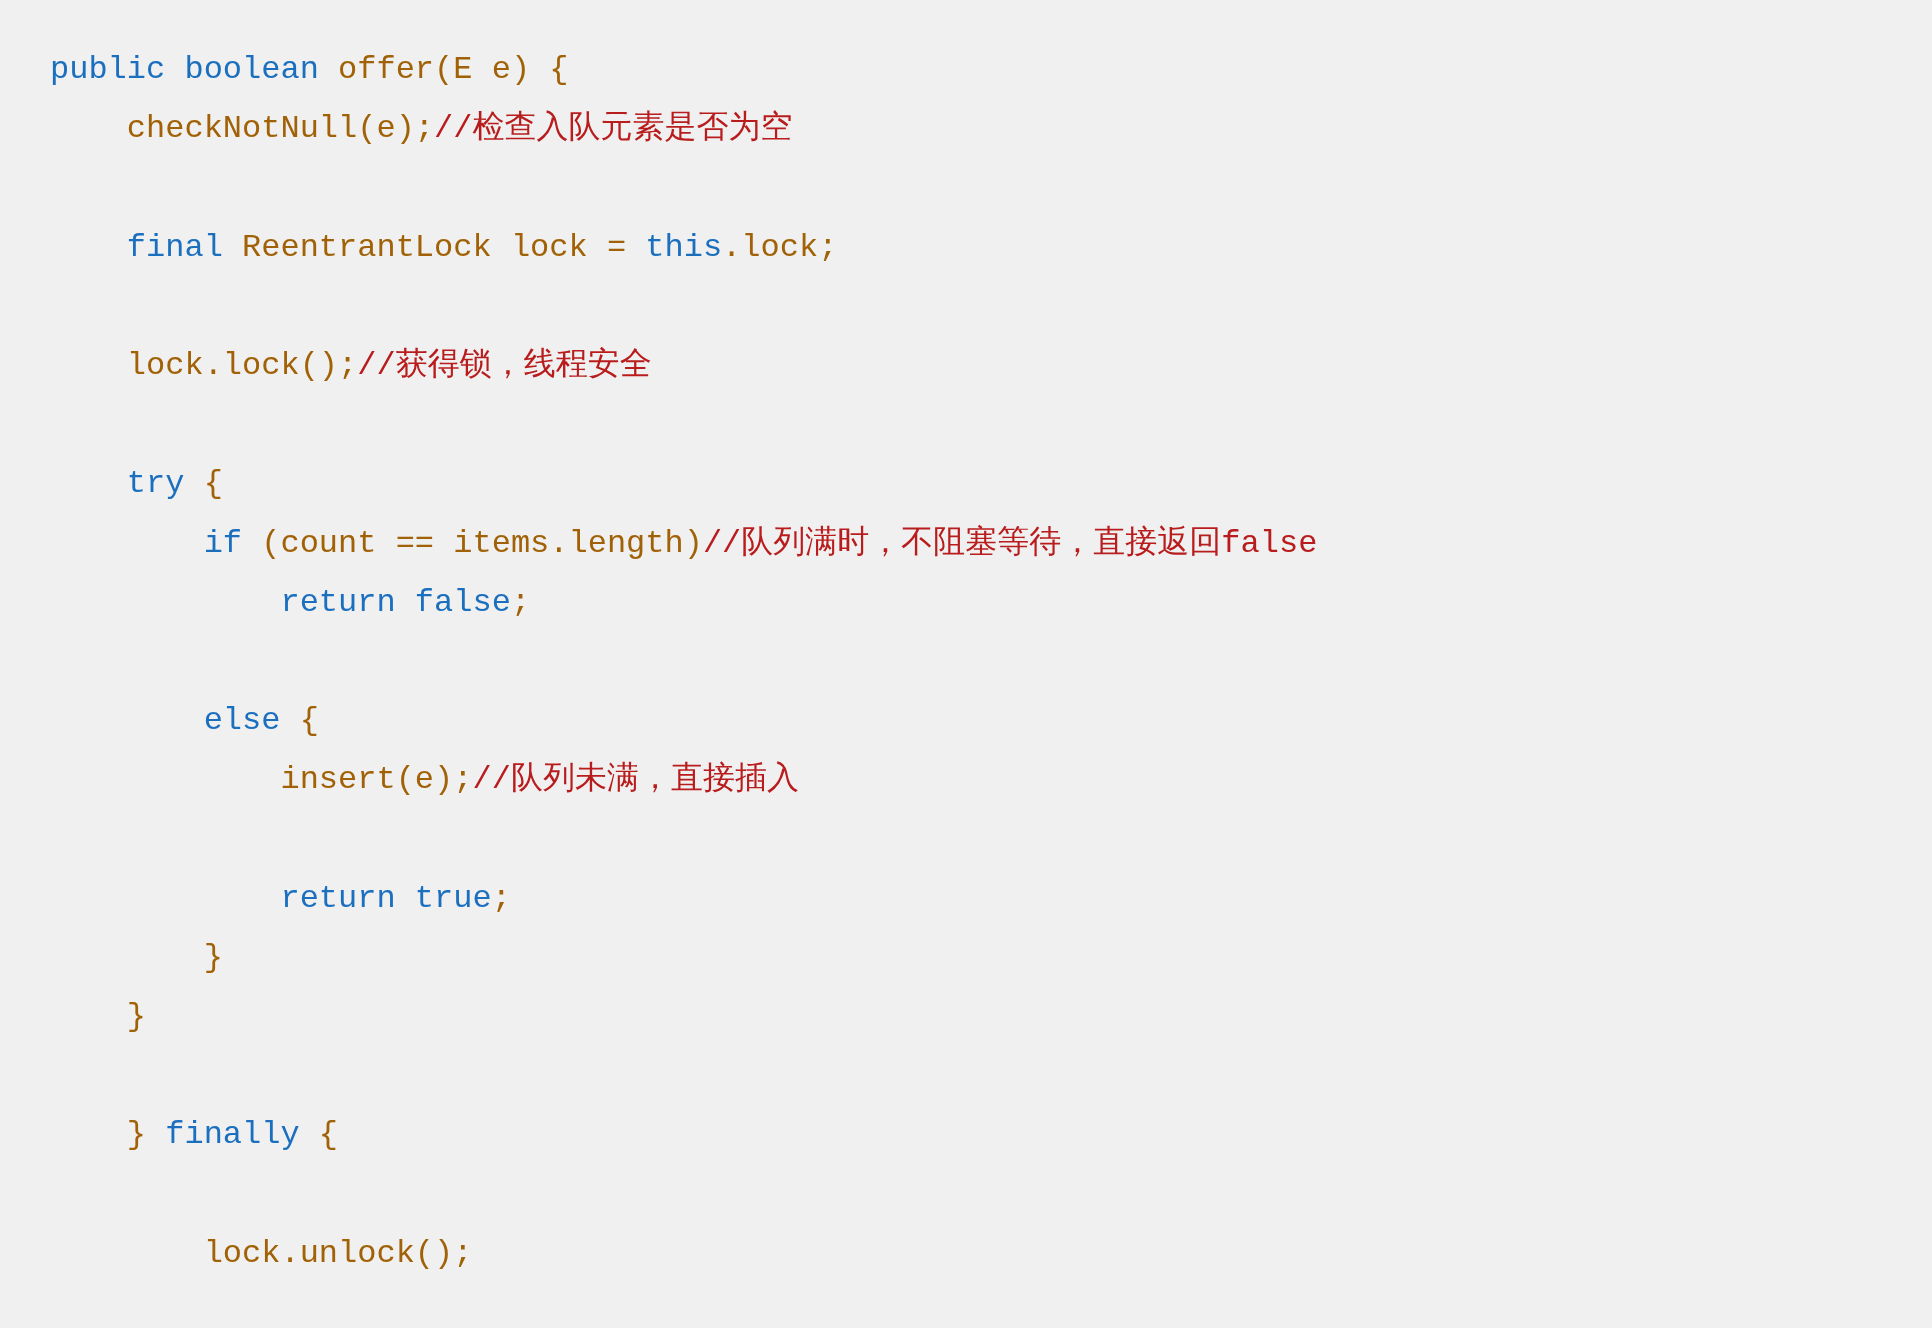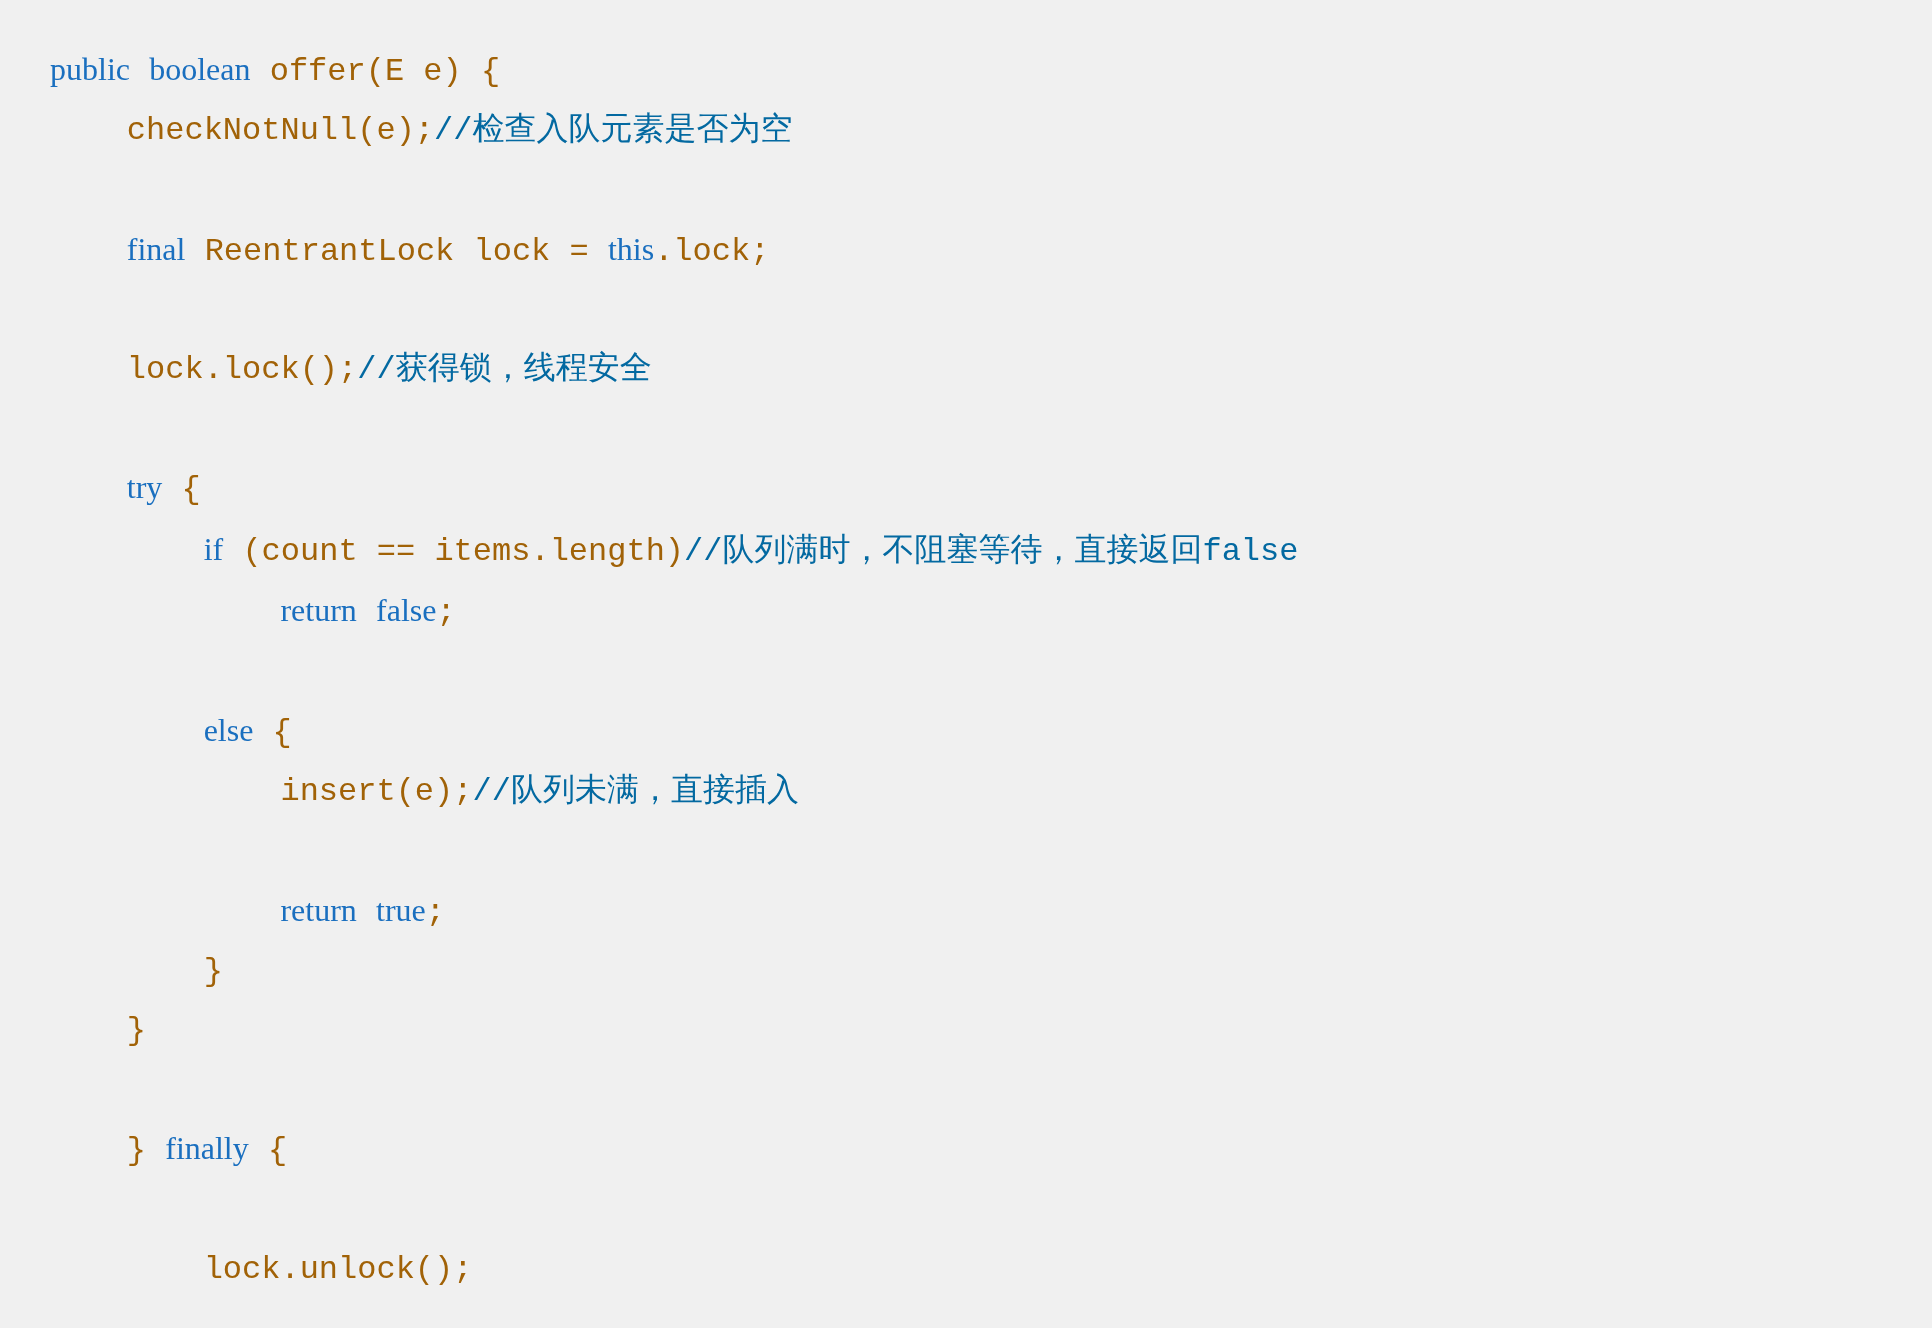--- a/index.html
+++ b/index.html
@@ -27,29 +27,28 @@
 
     .code-block {
       font-size: 32px;
       line-height: 1.85;
       white-space: pre;
     }
 
     .kw {
       color: #1a6fbf;
       font-weight: normal;
-      font-family: Liberation Serif, serif;
     }
 
     .plain {
       color: #a16207;
     }
 
     .comment {
-      color: #0369a1;
+      color: #b91c1c;
       text-align: right;
     }
   </style>
 </head>
 <body>
 
 <div class="code-container">
   <div class="code-block" id="code-render"><div><span class="kw">public</span><span class="plain"> </span><span class="kw">boolean</span><span class="plain"> offer(E e) {</span></div><div><span class="plain">    checkNotNull(e);</span><span class="comment">//检查入队元素是否为空</span></div><div>&nbsp;</div><div><span class="plain">    </span><span class="kw">final</span><span class="plain"> ReentrantLock lock = </span><span class="kw">this</span><span class="plain">.lock;</span></div><div>&nbsp;</div><div><span class="plain">    lock.lock();</span><span class="comment">//获得锁，线程安全</span></div><div>&nbsp;</div><div><span class="plain">    </span><span class="kw">try</span><span class="plain"> {</span></div><div><span class="plain">        </span><span class="kw">if</span><span class="plain"> (count == items.length)</span><span class="comment">//队列满时，不阻塞等待，直接返回false</span></div><div><span class="plain">            </span><span class="kw">return</span><span class="plain"> </span><span class="kw">false</span><span class="plain">;</span></div><div>&nbsp;</div><div><span class="plain">        </span><span class="kw">else</span><span class="plain"> {</span></div><div><span class="plain">            insert(e);</span><span class="comment">//队列未满，直接插入</span></div><div>&nbsp;</div><div><span class="plain">            </span><span class="kw">return</span><span class="plain"> </span><span class="kw">true</span><span class="plain">;</span></div><div><span class="plain">        }</span></div><div><span class="plain">    }</span></div><div>&nbsp;</div><div><span class="plain">    } </span><span class="kw">finally</span><span class="plain"> {</span></div><div>&nbsp;</div><div><span class="plain">        lock.unlock();</span></div><div>&nbsp;</div></div>
 </div>
 

